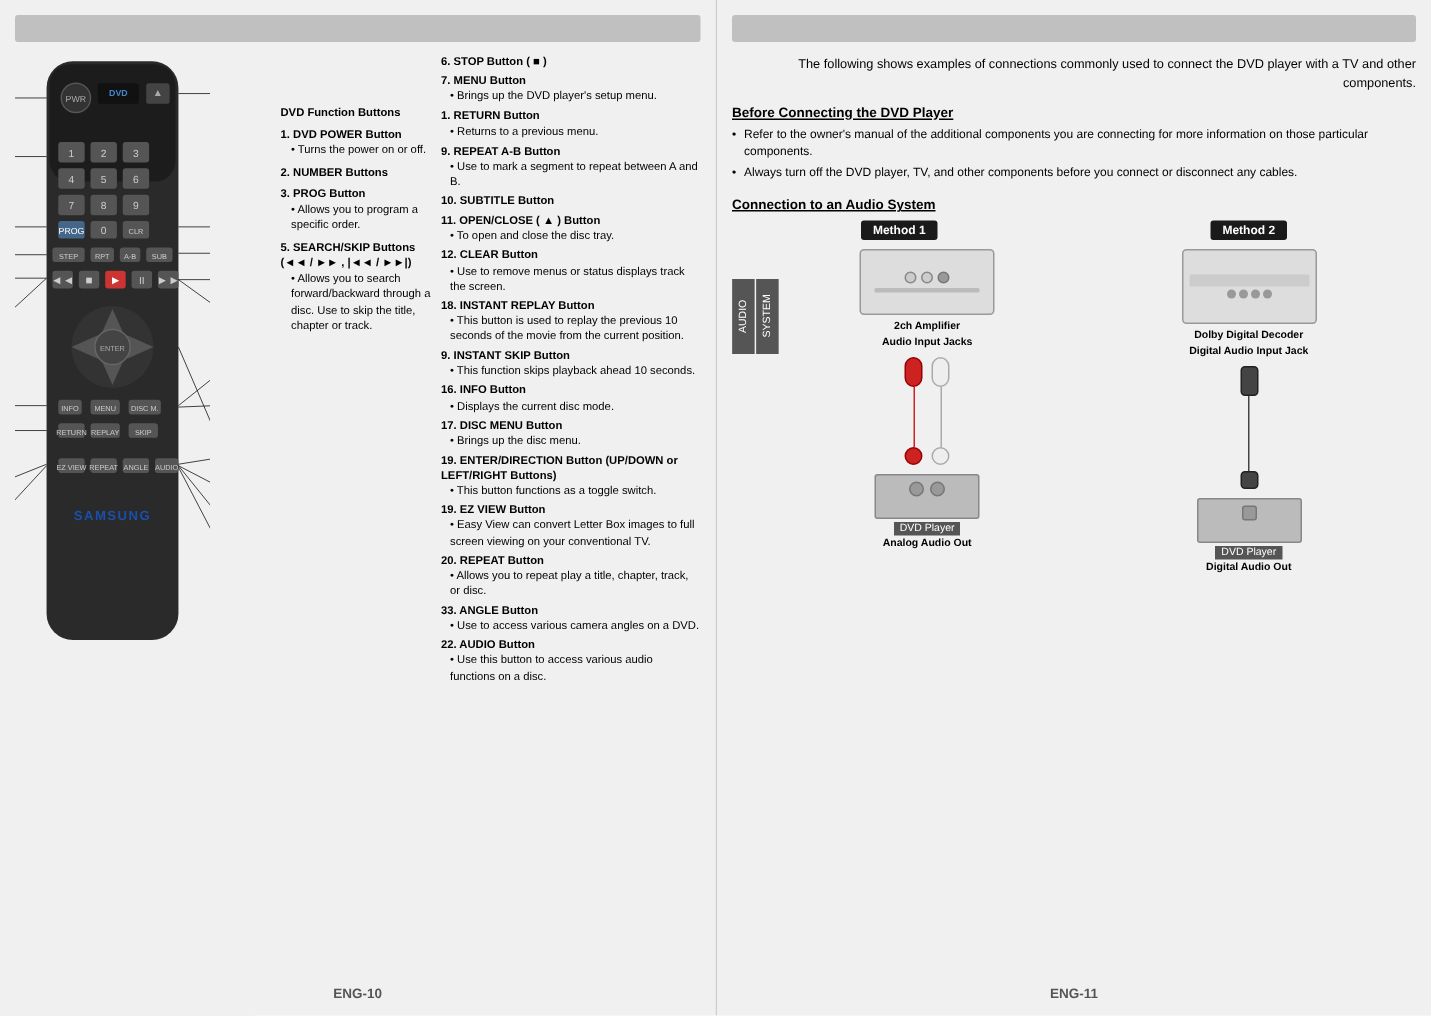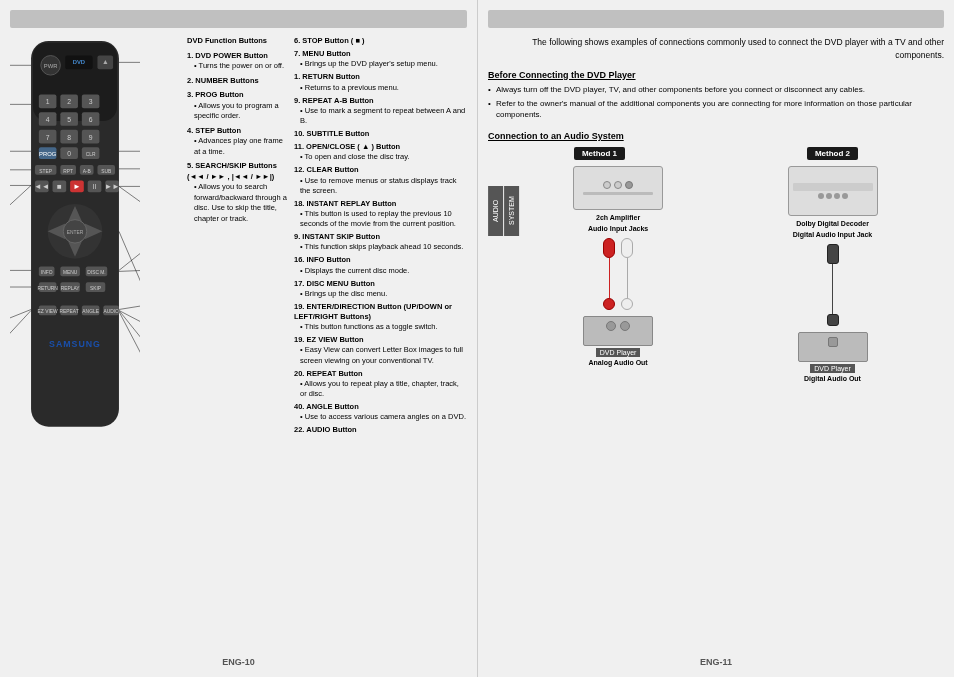--- a/index.html
+++ b/index.html
@@ -131,20 +131,21 @@
     }
     .remote-col {
       width: 175px;
       position: relative;
     }
     .text-col-left {
       width: 105px;
       font-size: 7.5px;
       line-height: 1.4;
       padding-left: 2px;
+      margin-top: 34px;
     }
     .text-col-right {
       flex: 1;
       font-size: 7.5px;
       line-height: 1.4;
       padding-left: 4px;
     }
     .num-label {
       font-weight: bold;
     }
@@ -317,24 +318,20 @@
           <div class="sub-bullet">• Turns the power on or off.</div>
         </div>
         <div class="ditem">
           <div class="num-label">2. NUMBER Buttons</div>
         </div>
         <div class="ditem">
           <div class="num-label">3. PROG Button</div>
           <div class="sub-bullet">• Allows you to program a specific order.</div>
         </div>
         <div class="ditem">
-          <div class="num-label">4. STEP Button</div>
-          <div class="sub-bullet">• Advances play one frame at a time.</div>
-        </div>
-        <div class="ditem">
           <div class="num-label">5. SEARCH/SKIP Buttons (◄◄ / ►► , |◄◄ / ►►|)</div>
           <div class="sub-bullet">• Allows you to search forward/backward through a disc. Use to skip the title, chapter or track.</div>
         </div>
       </div>
 
       <div class="text-col-right">
         <div class="rb">
           <div class="num" style="font-weight:bold">6. STOP Button ( ■ )</div>
         </div>
         <div class="rb">
@@ -382,40 +379,41 @@
         </div>
         <div class="rb">
           <div class="num" style="font-weight:bold">19. EZ VIEW Button</div>
           <div class="bul sub-bullet">• Easy View can convert Letter Box images to full screen viewing on your conventional TV.</div>
         </div>
         <div class="rb">
           <div class="num" style="font-weight:bold">20. REPEAT Button</div>
           <div class="bul sub-bullet">• Allows you to repeat play a title, chapter, track, or disc.</div>
         </div>
         <div class="rb">
-          <div class="num" style="font-weight:bold">40. ANGLE Button</div>
+          <div class="num" style="font-weight:bold">33. ANGLE Button</div>
           <div class="bul sub-bullet">• Use to access various camera angles on a DVD.</div>
         </div>
         <div class="rb">
           <div class="num" style="font-weight:bold">22. AUDIO Button</div>
+          <div class="bul sub-bullet">• Use this button to access various audio functions on a disc.</div>
         </div>
       </div>
     </div>
 
     <div class="page-footer">ENG-10</div>
   </div>
 
   <div class="right-page">
     <div class="page-header"></div>
 
     <div class="right-intro">The following shows examples of connections commonly used to connect the DVD player with a TV and other components.</div>
 
     <div class="section-title">Before Connecting the DVD Player</div>
+    <div class="bullet-item">Refer to the owner's manual of the additional components you are connecting for more information on those particular components.</div>
     <div class="bullet-item">Always turn off the DVD player, TV, and other components before you connect or disconnect any cables.</div>
-    <div class="bullet-item">Refer to the owner's manual of the additional components you are connecting for more information on those particular components.</div>
 
     <div class="connection-section-title">Connection to an Audio System</div>
 
     <div class="methods-container">
 
       <div class="method">
         <div class="method-label">Method 1</div>
 
         <div style="display:flex;flex-direction:row;gap:6px;align-items:flex-start;width:100%">
 

